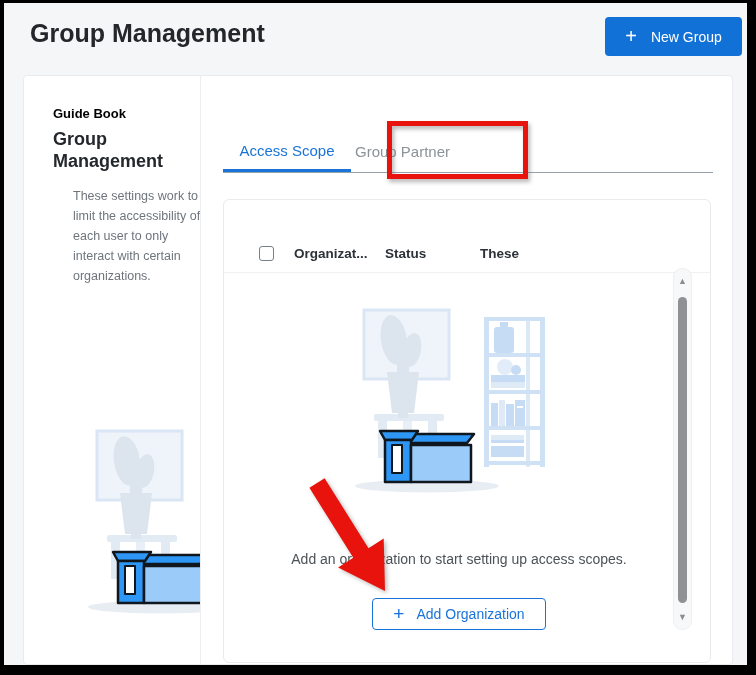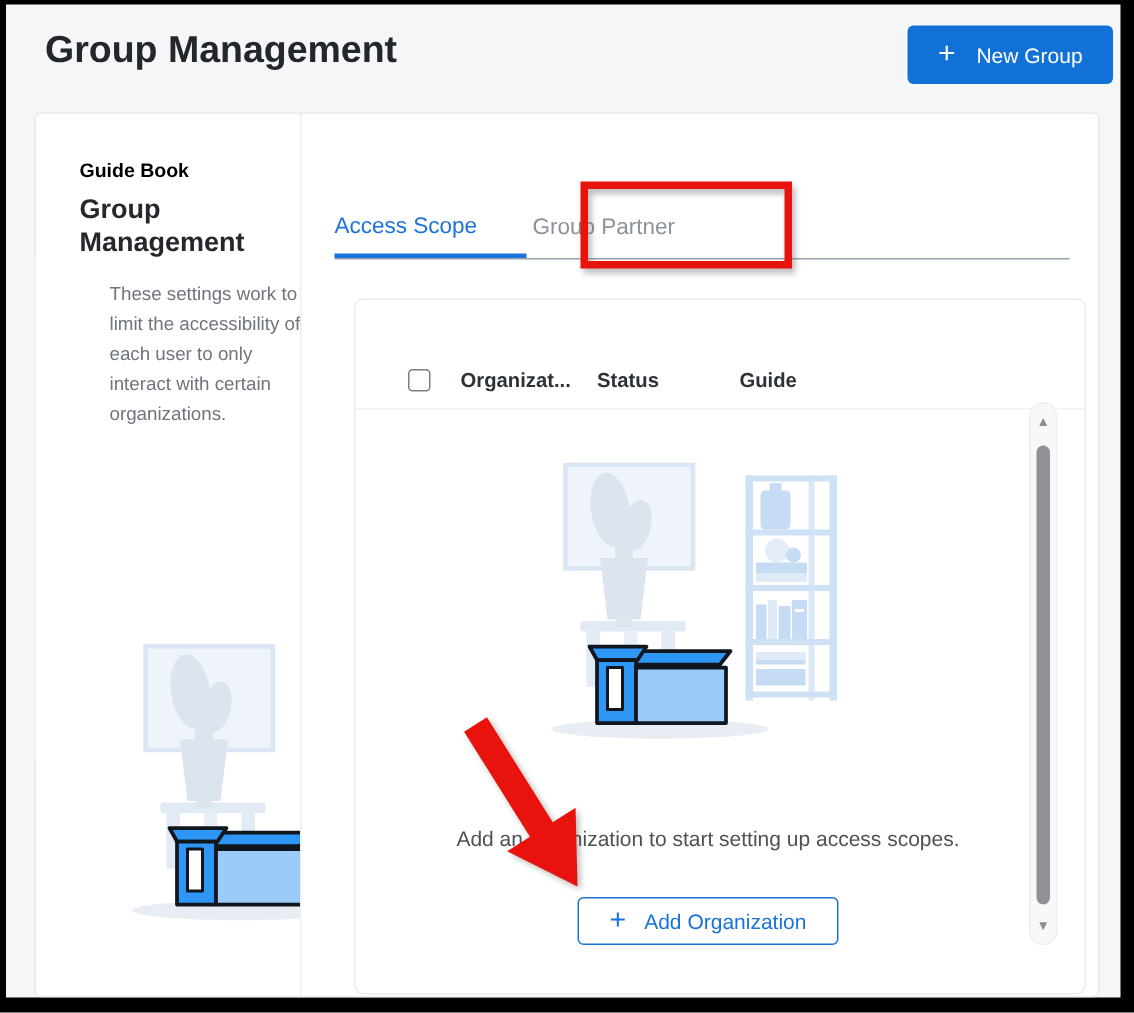--- a/index.html
+++ b/index.html
@@ -27,33 +27,33 @@
     color:#24282c; line-height:22px; }
   .sb-desc { position:absolute; left:29px; top:110px; width:133px; font-size:12.5px;
     color:#6e757c; line-height:20px;margin-left:20px; }
   .sb-illust { position:absolute; left:63px; top:345px; }
 
   
   .main { position:absolute; left:178px; top:0; right:0; height:100%; }
 
   .tabs-row { position:absolute; left:21px; top:55px; width:490px; height:42px;
     border-bottom:1px solid #97a2ac; display:flex; }
-  .tab { height:100%; display:flex; align-items:center; 
+  .tab { height:100%; display:flex; align-items:center; justify-content:center;
     font-size:15px; cursor:pointer; }
   .tab.active { width:128px; color:#1a73d8; border-bottom:3px solid #1a73d8; }
   .tab.inactive { color:#8b9299; padding:0 26px 0 4px; }
 
   
   .red-box { position:absolute; left:185px; top:45px; width:141px; height:58px;
     border:5px solid #e8130c; filter:drop-shadow(2px 3px 2px rgba(90,90,90,.45));
     pointer-events:none; z-index:30; }
 
   
   .panel { position:absolute; left:21px; top:123px; width:488px; height:464px;
-    border:1px solid #e9ebee; border-radius:6px; background:#fff; overflow:hidden;margin-left:13px; }
+    border:1px solid #e9ebee; border-radius:6px; background:#fff; overflow:hidden; }
   .thead { position:absolute; left:0; top:40px; width:100%; height:33px;
     border-bottom:1px solid #f0f1f3; }
   .cb { position:absolute; left:35px; top:6px; width:15px; height:15px; appearance:none;
     border:1.6px solid #797f88; border-radius:3px; background:#fff; cursor:pointer; }
   .col { position:absolute; top:6px; font-size:13.5px; font-weight:700; color:#2d3238; }
   .col.c0 { left:70px; } .col.c1 { left:161px; } .col.c2 { left:256px; }
 
   .illust { position:absolute; left:130px; top:100px; }
 
   .empty-title { position:absolute; left:0; top:320px; width:470px; text-align:center;
@@ -173,21 +173,21 @@
         </div>
 
         <div class="red-box"></div>
 
         <div class="panel">
 
           <div class="thead">
             <input type="checkbox" class="cb" style="">
             <div class="col c0">Organizat...</div>
             <div class="col c1">Status</div>
-            <div class="col c2">Guide</div>
+            <div class="col c2">These</div>
           </div>
 
           <svg class="illust" width="200" height="195">
             <use href="#empty-illust"></use>
           </svg>
 
           <div class="empty-sub">Add an organization to start setting up access scopes.</div>
 
           <button class="add-org-btn">
             <span class="plus">+</span>

